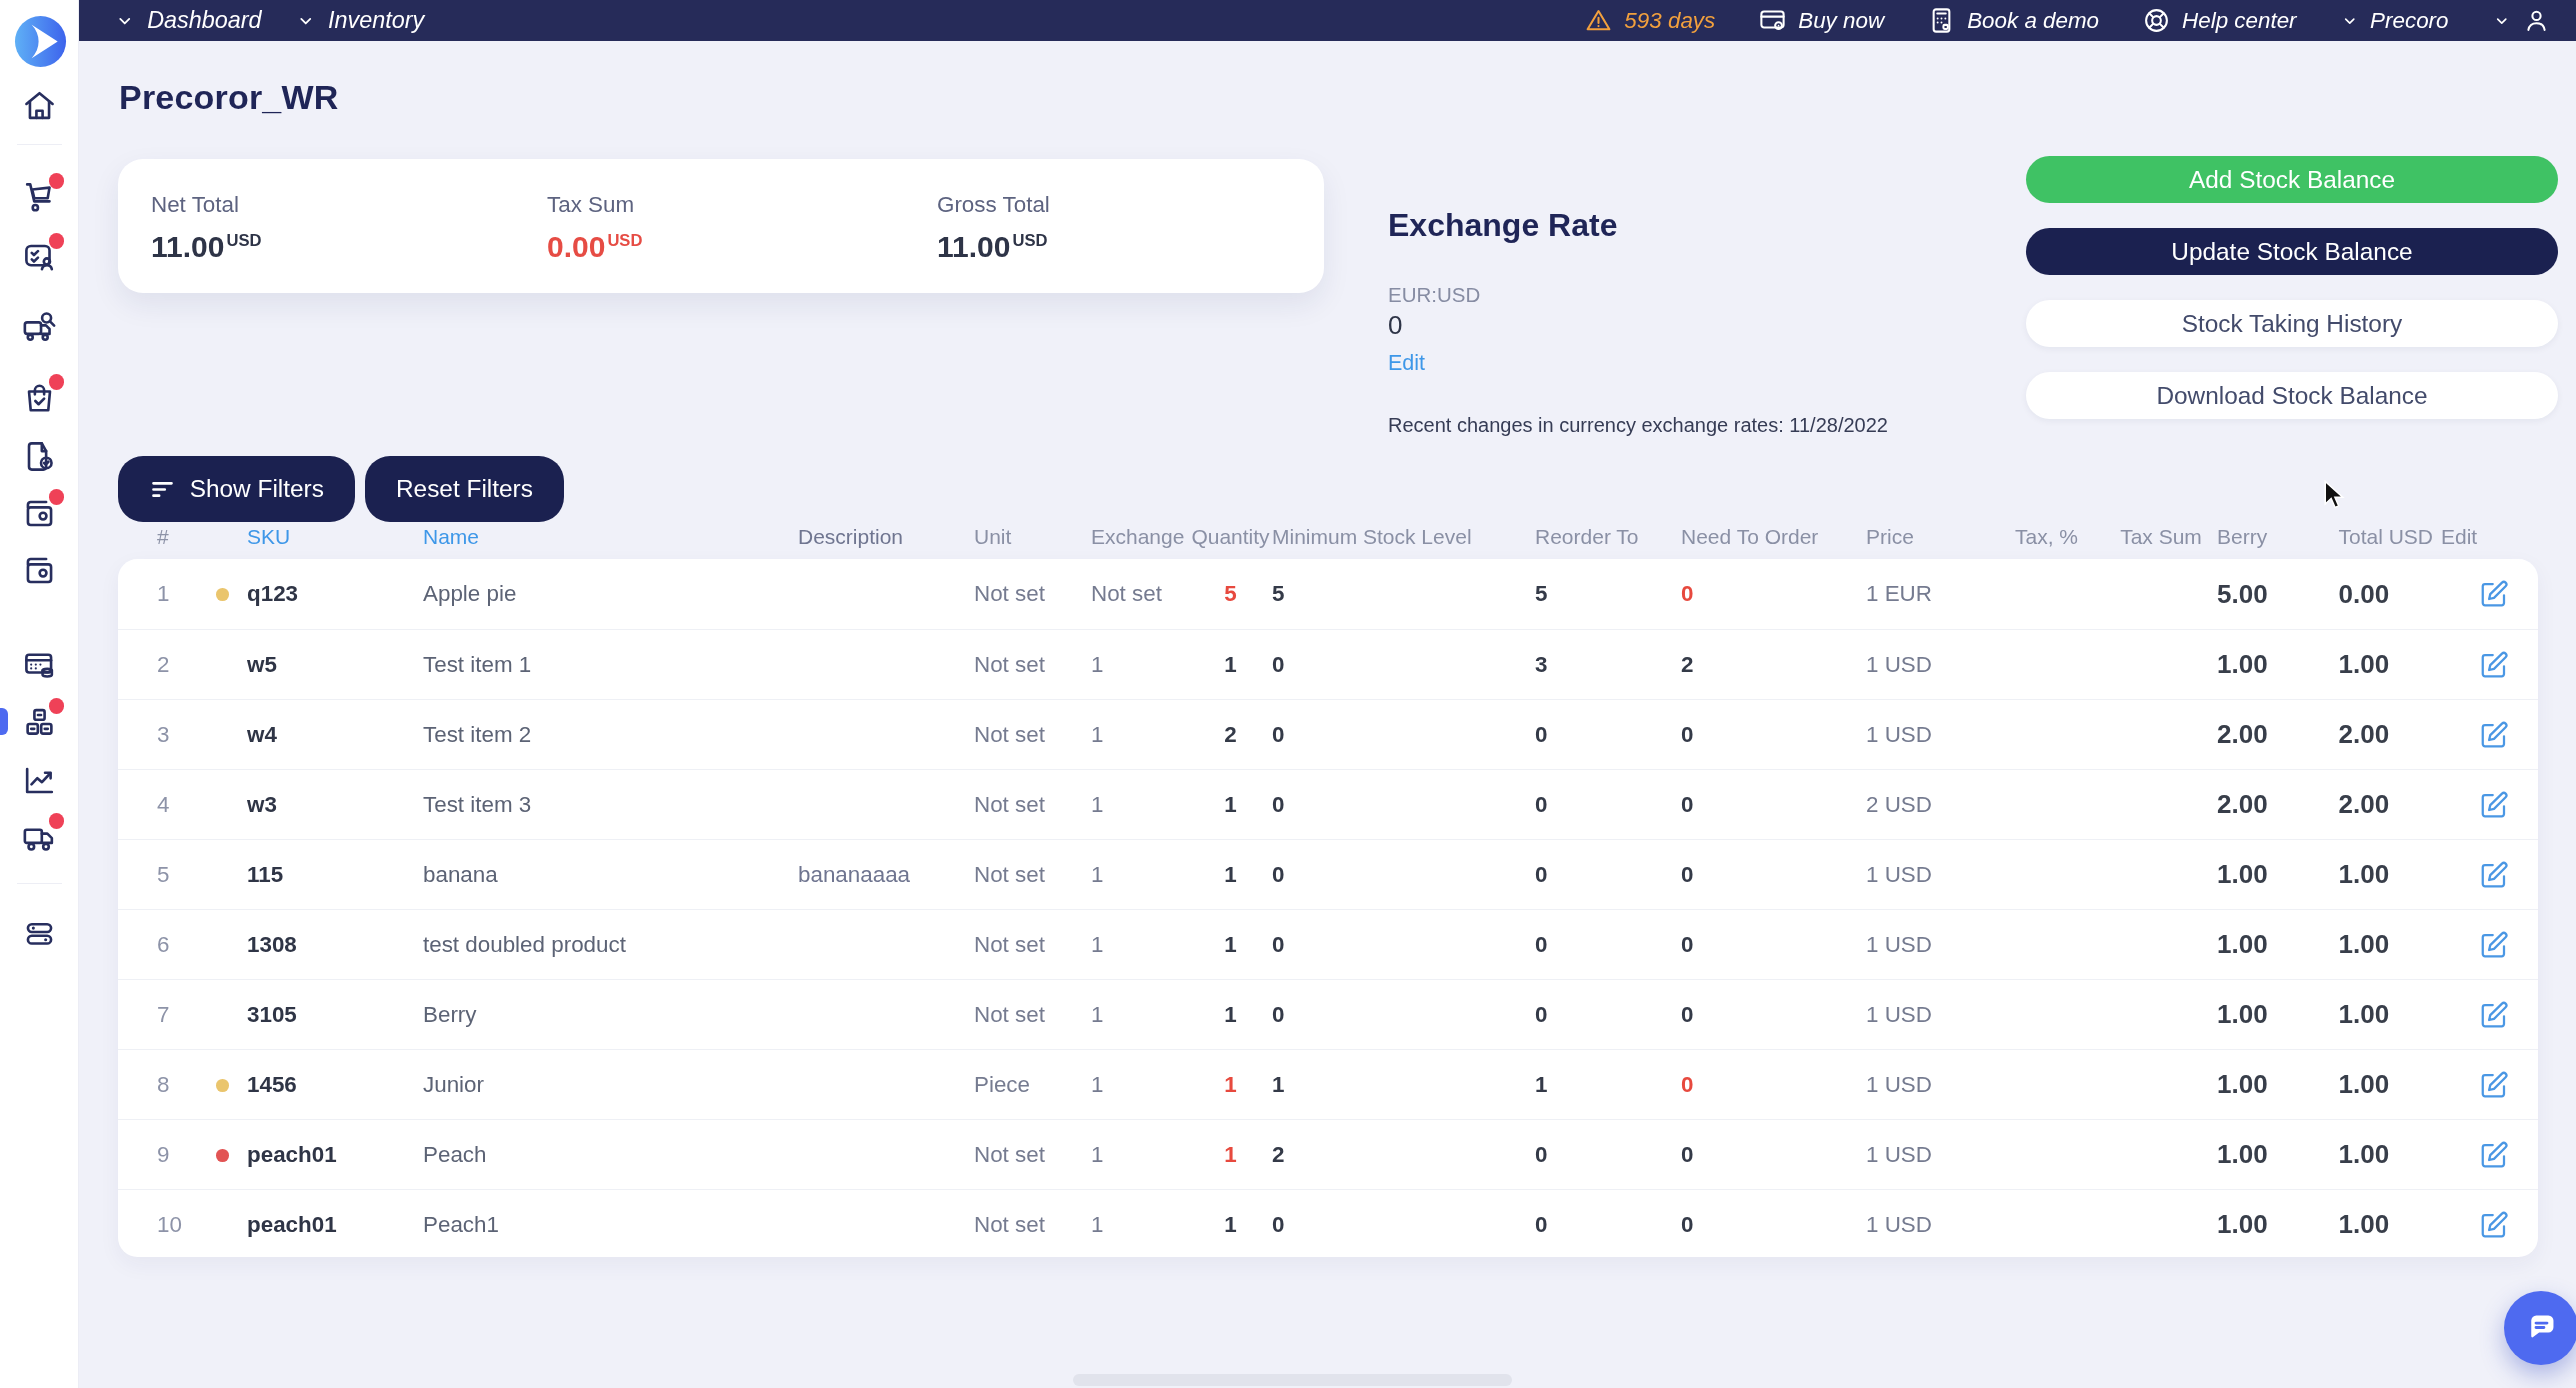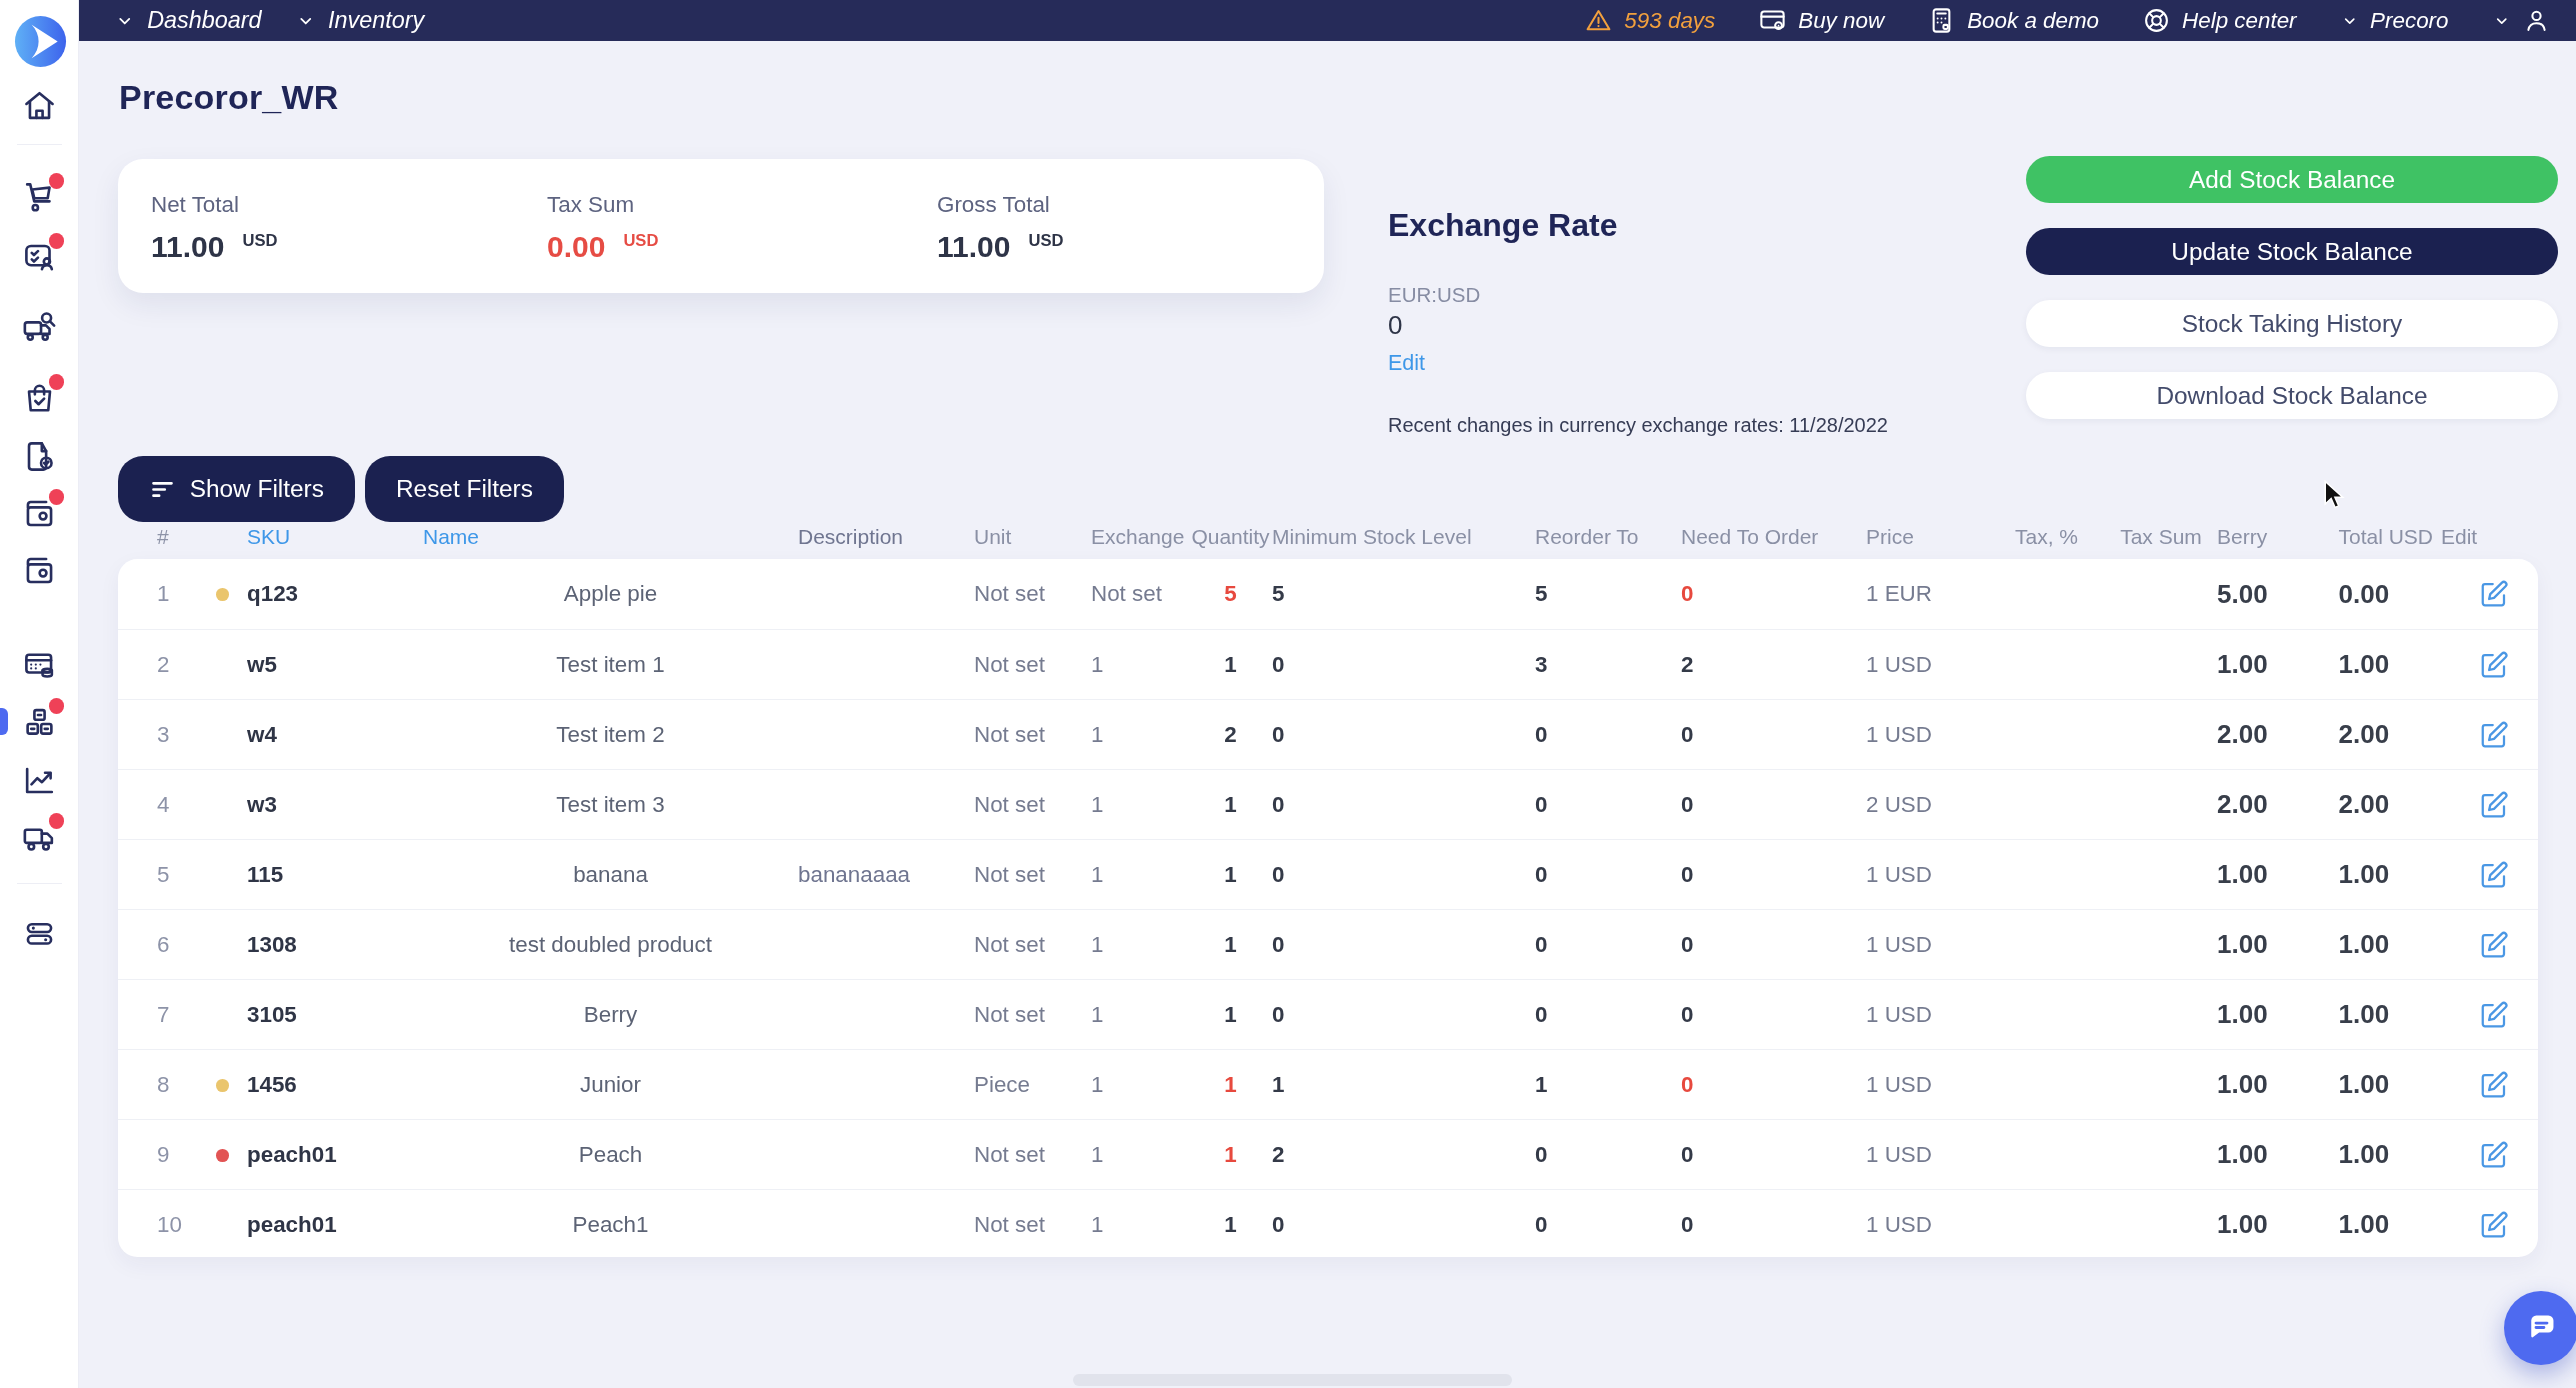--- a/index.html
+++ b/index.html
@@ -40,21 +40,21 @@
   
   .page-title { position:absolute; left:119px; top:78px; font-size:34px; font-weight:700;
                 color:#1f2557; letter-spacing:0.2px; }
   
   .summary-card { position:absolute; left:118px; top:159px; width:1206px; height:134px;
                   background:#fff; border-radius:25px;
                   box-shadow:0 11.7px 29px rgba(30,40,90,.08); }
   .sum-item { position:absolute; top:33px; }
   .sum-item .lbl { font-size:22.4px; color:#5d6380; }
   .sum-item .val { margin-top:11.7px; font-size:30px; font-weight:700; color:#2e3447; }
-  .sum-item .val sup { font-size:16.6px; font-weight:700; margin-left:18px; }
+  .sum-item .val sup { font-size:16.6px; font-weight:700; margin-left:2px; }
   .sum-item.red .val { color:#e64c44; }
   
   .exch-heading { position:absolute; left:1388px; top:207px; font-size:32px; font-weight:700;
                   color:#1f2557; }
   .exch-pair  { position:absolute; left:1388px; top:283px; font-size:20.5px; color:#868ca3; }
   .exch-value { position:absolute; left:1388px; top:310px; font-size:26px; color:#2e3447; }
   .exch-edit  { position:absolute; left:1388px; top:351px; font-size:21.5px; color:#3e97e8; cursor:pointer; }
   .exch-note  { position:absolute; left:1388px; top:414px; font-size:20px; color:#363c55; }
   
   .action-btn { position:absolute; left:2026px; width:532px; height:47px; border:none;
@@ -83,21 +83,21 @@
                 box-shadow:0 7.8px 21.5px rgba(30,40,90,.05); overflow:hidden; }
   .trow { height:70px; font-size:22.4px; color:#757b90; }
   .trow + .trow { border-top:1px solid #eef0f5; }
   .cell { white-space:nowrap; overflow:hidden; }
   .c-num { color:#8d93a8; }
   .c-dot { text-align:center; }
   .dot { display:inline-block; width:12.7px; height:12.7px; border-radius:50%; }
   .dot-yellow { background:#eac56d; }
   .dot-red { background:#e25454; }
   .c-sku { font-weight:700; color:#2f3546; }
-  .c-name { color:#5c6375;text-align:center; }
+  .c-name { color:#5c6375; }
   .c-desc { color:#6f7590; }
   .c-qty { text-align:center; }
   .c-taxpct, .c-taxsum { text-align:center; }
   .b { font-weight:700; color:#343a48; }
   .alert { color:#e7493e !important; }
   .big { font-size:26px; font-weight:700; color:#383e4a; }
   .c-totalusd { padding-left:19.5px; }
   .c-edit { display:flex; justify-content:flex-end; }
   .edit-btn { background:none; border:none; cursor:pointer; display:flex; padding:0; }
   

